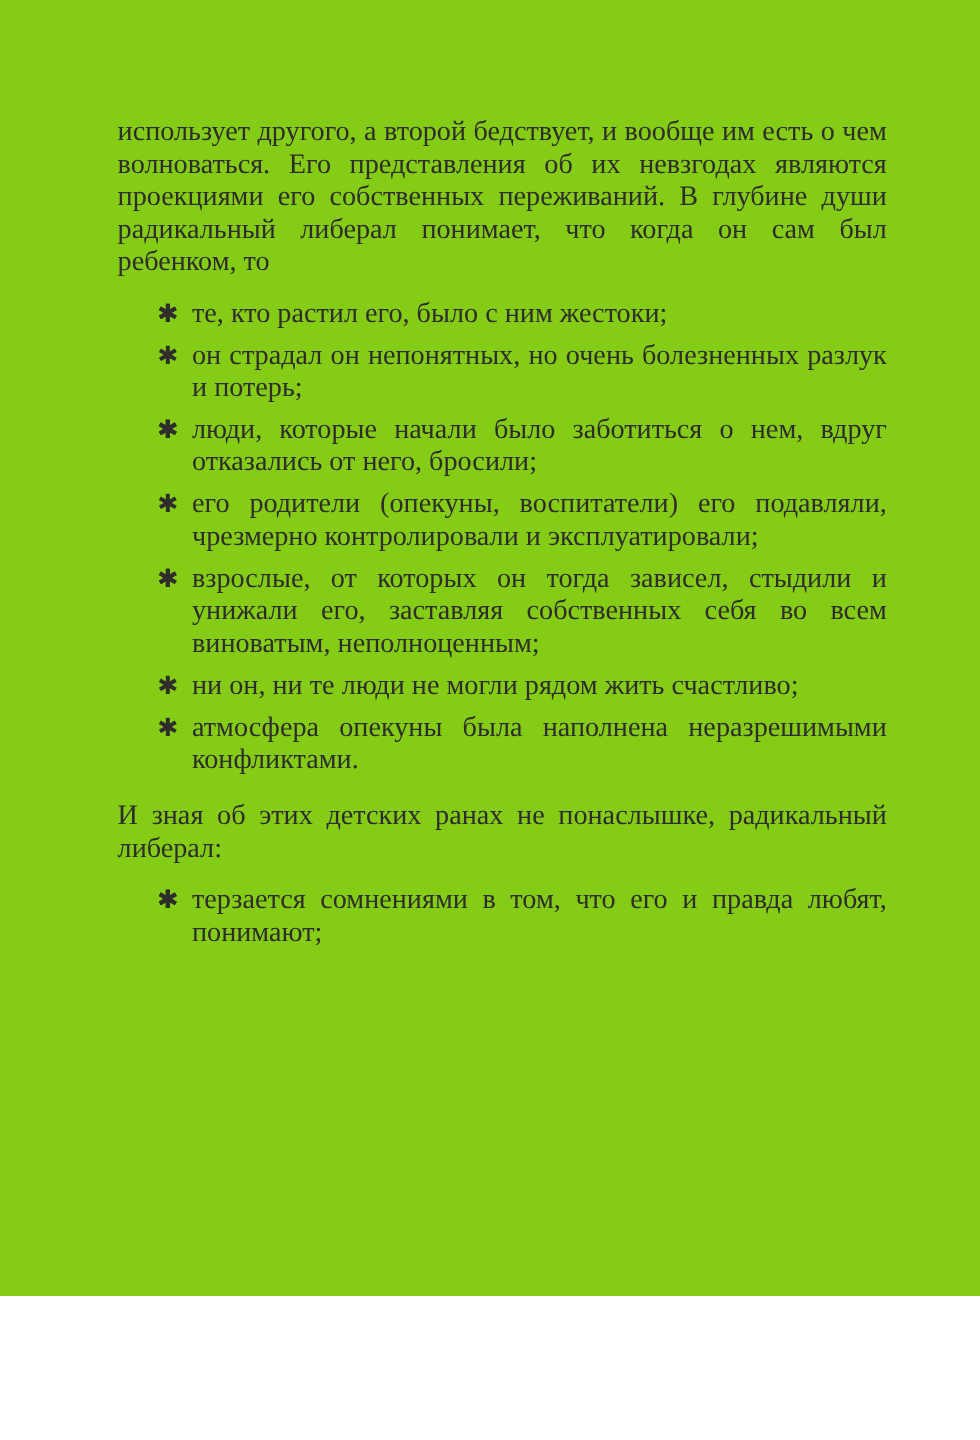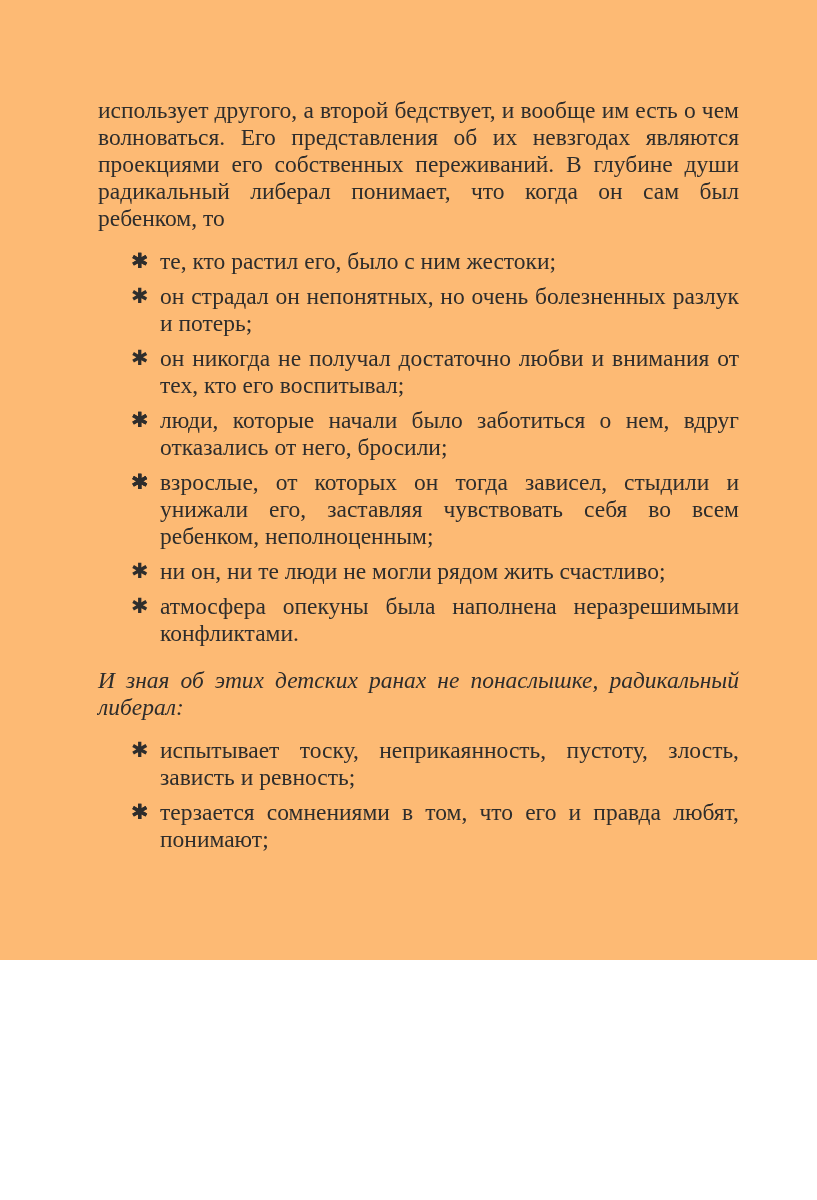--- a/index.html
+++ b/index.html
@@ -3,22 +3,22 @@
 <meta charset="utf-8">
 <style>
   html, body {
     margin: 0;
     padding: 0;
     background: #ffffff;
   }
   .page {
     position: relative;
     width: 817px;
-    height: 960px;
-    background: #fdba74;
+    height: 1080px;
+    background: #84cc16;
     font-family: "Liberation Serif", "DejaVu Serif", serif;
     color: #2e2d2c;
     overflow: hidden;
   }
   .content {
     position: absolute;
     left: 98px;
     top: 97px;
     width: 641px;
   }
@@ -31,21 +31,20 @@
   .para + .bullet-list {
     margin-top: 16px;
   }
   .bullet-list {
     list-style: none;
     margin: 0;
     padding: 0;
   }
   .bullet-list + .para {
     margin-top: 20px;
-    font-style: italic;
   }
   .bullet-list li {
     position: relative;
     padding-left: 62px;
     font-size: 23.5px;
     line-height: 27px;
     text-align: justify;
     margin-bottom: 8px;
   }
   .bullet-list li:last-child {
@@ -83,55 +82,54 @@
       <li>
         <span class="marker">✱</span>
         <span>те, кто растил его, было с ним жестоки;</span>
       </li>
       <li>
         <span class="marker">✱</span>
         <span>он страдал он непонятных, но очень болезненных разлук и потерь;</span>
       </li>
       <li>
         <span class="marker">✱</span>
-        <span>он никогда не получал достаточно любви и внимания от тех, кто его воспитывал;</span>
       </li>
       <li>
         <span class="marker">✱</span>
       </li>
       <li>
         <span class="marker">✱</span>
         <span>люди, которые начали было заботиться о нем, вдруг отказались от него, бросили;</span>
       </li>
       <li>
         <span class="marker">✱</span>
+        <span>его родители (опекуны, воспитатели) его подавляли, чрезмерно контролировали и эксплуатировали;</span>
       </li>
       <li>
         <span class="marker">✱</span>
       </li>
       <li>
         <span class="marker">✱</span>
-        <span>взрослые, от которых он тогда зависел, стыдили и унижали его, заставляя чувствовать себя во всем ребенком, неполноценным;</span>
+        <span>взрослые, от которых он тогда зависел, стыдили и унижали его, заставляя собственных себя во всем виноватым, неполноценным;</span>
       </li>
       <li>
         <span class="marker">✱</span>
         <span>ни он, ни те люди не могли рядом жить счастливо;</span>
       </li>
       <li>
         <span class="marker">✱</span>
         <span>атмосфера опекуны была наполнена неразрешимыми конфликтами.</span>
       </li>
     </ul>
 
     <p class="para">И зная об этих детских ранах не понаслышке, радикальный либерал:</p>
 
     <ul class="bullet-list">
       <li>
         <span class="marker">✱</span>
-        <span>испытывает тоску, неприкаянность, пустоту, злость, зависть и ревность;</span>
       </li>
       <li>
         <span class="marker">✱</span>
       </li>
       <li>
         <span class="marker">✱</span>
         <span>терзается сомнениями в том, что его и правда любят, понимают;</span>
       </li>
     </ul>
 

